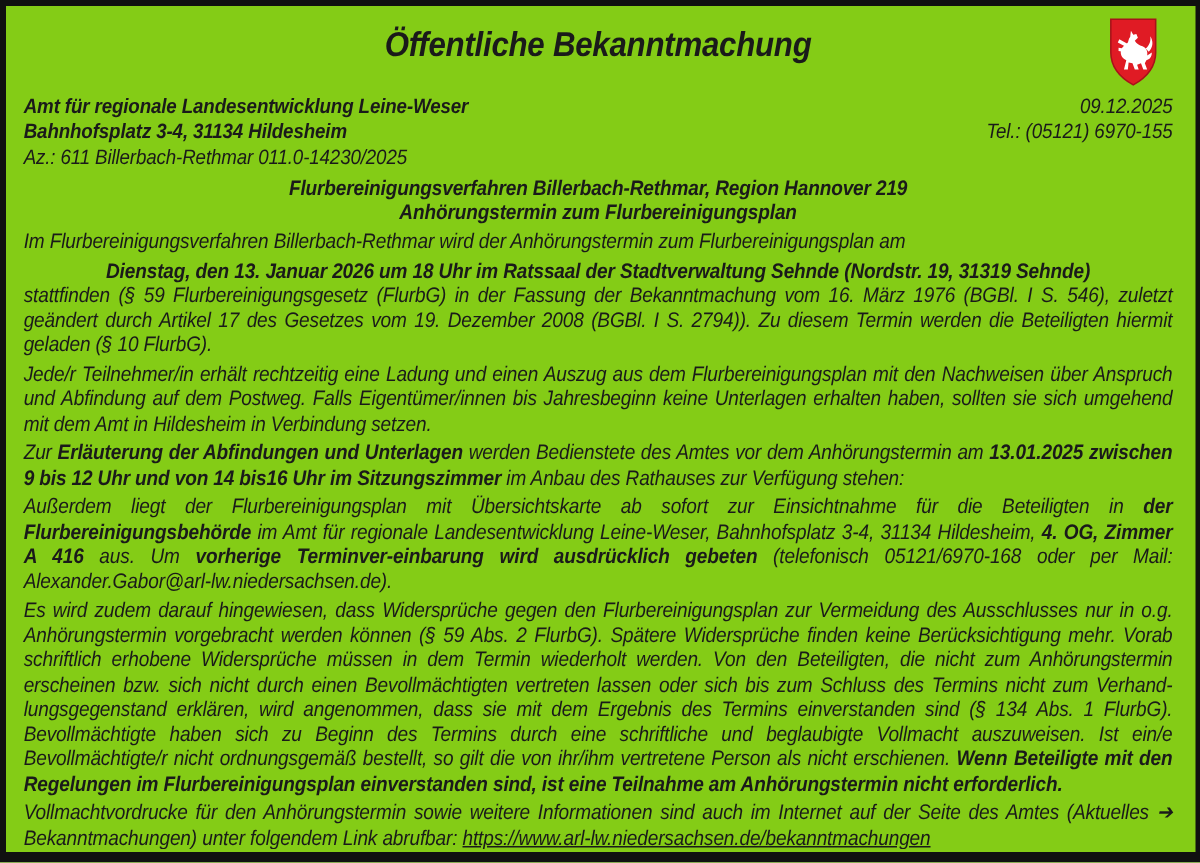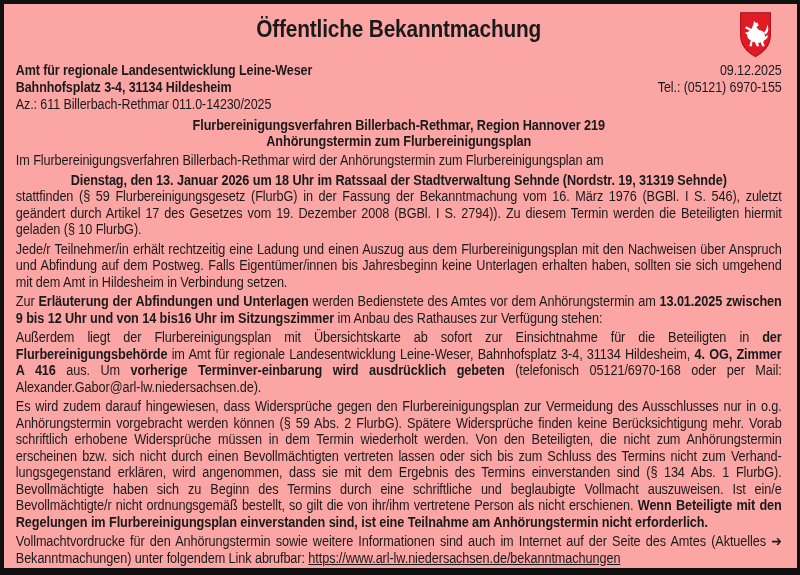--- a/index.html
+++ b/index.html
@@ -2,23 +2,24 @@
 <html><head>
 <meta charset="utf-8">
 <style>
   html,body{margin:0;padding:0;}
   body{
     width:800px;height:575px;background:#ffffff;
     font-family:"Liberation Sans",sans-serif;
   }
   .page{
     position:relative;width:800px;height:575px;box-sizing:border-box;
-    background:#fca5a5;color:#1a1a1a;
+    background:#84cc16;color:#1a1a1a;
     border:4px solid #101010;border-right-width:3px;border-bottom-width:7px;
     overflow:hidden;
+    font-style:italic;
   }
   
   .scalewrap{
     width:872px;transform:scaleX(0.9064);transform-origin:0 0;
     box-sizing:border-box;padding:5px 14px 0 13px;
     font-size:14px;line-height:16.5px;letter-spacing:-0.1px;
   }
   .title{
     font-size:23px;font-weight:700;text-align:center;
     margin:7px 0 21px 0;line-height:26px;letter-spacing:-0.2px;

